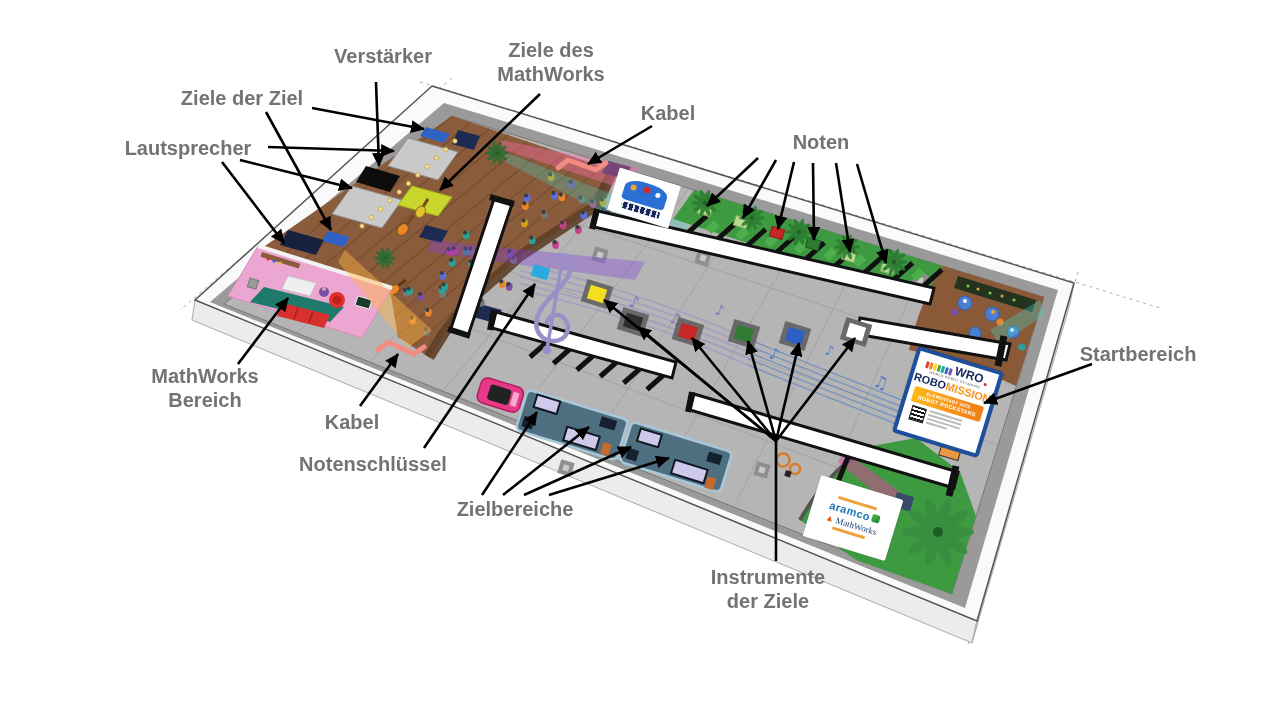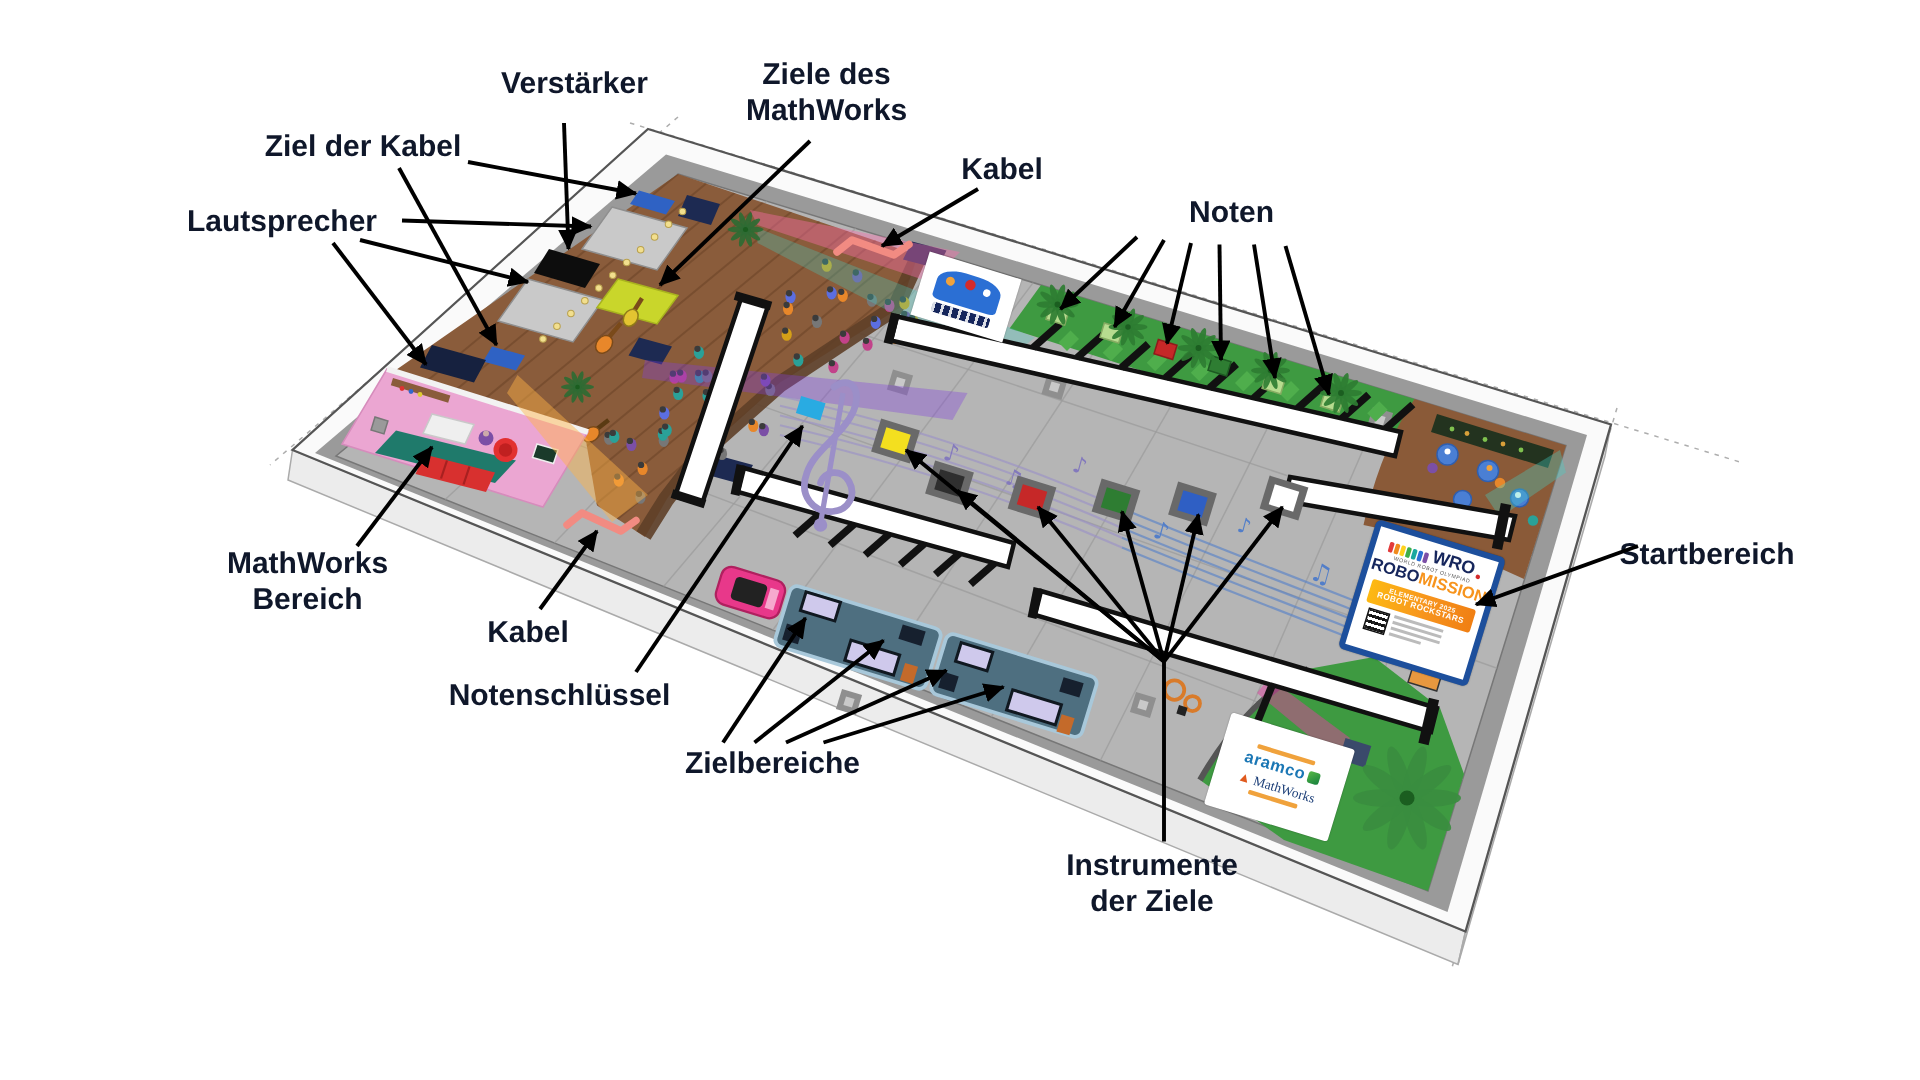--- a/index.html
+++ b/index.html
@@ -1,21 +1,21 @@
 <!DOCTYPE html>
 <html><head>
 <meta charset="utf-8">
 <style>
   html,body{margin:0;padding:0;background:#fff;}
   body{width:1280px;height:720px;position:relative;overflow:hidden;
        font-family:"Liberation Sans",sans-serif;}
   #field-svg{position:absolute;left:0;top:0;z-index:1;}
   #overlay-svg{position:absolute;left:0;top:0;z-index:9;pointer-events:none;}
   .lbl{position:absolute;transform:translateX(-50%);font-weight:bold;font-size:20px;
-       line-height:1.22;color:#0f172a;text-align:center;white-space:nowrap;z-index:6;}
+       line-height:1.22;color:#737373;text-align:center;white-space:nowrap;z-index:6;}
   .tile3d{position:absolute;z-index:3;background:#fff;box-shadow:0 0 1px rgba(0,0,0,.4);}
   
   #start-sign{left:903px;top:357px;width:90px;height:90px;transform:rotate(17deg);
     border:4px solid #1d4f9c;border-radius:4px;display:flex;flex-direction:column;
     align-items:center;justify-content:flex-start;padding:3px 2px;box-sizing:border-box;}
   .wro-row{display:flex;align-items:flex-end;gap:1px;}
   .wro-fig{display:inline-block;width:3px;height:7px;border-radius:1px;}
   .wro-word{font-size:12px;font-weight:900;color:#16265c;letter-spacing:0;line-height:1;margin-left:2px;}
   .wro-dot{display:inline-block;width:3px;height:3px;background:#d42a2a;border-radius:50%;margin-left:1px;}
   .wro-sub{font-size:3.5px;color:#555;letter-spacing:.4px;margin-top:1px;}
@@ -704,30 +704,30 @@
   </div>
   <div class="sp-mw">
     <span class="tri">▲</span>
       <span>MathWorks</span>
   </div>
   <div class="sp-bar" style="width:34px"></div>
 </div>
 
 <div class="lbl" style="left:383px;top:44px"><span>Verstärker</span></div>
 <div class="lbl" style="left:551px;top:38px"><span>Ziele des</span><br><span>MathWorks</span></div>
-<div class="lbl" style="left:242px;top:86px"><span>Ziel der Kabel</span></div>
+<div class="lbl" style="left:242px;top:86px"><span>Ziele der Ziel</span></div>
 <div class="lbl" style="left:188px;top:136px"><span>Lautsprecher</span></div>
 <div class="lbl" style="left:668px;top:101px"><span>Kabel</span></div>
 <div class="lbl" style="left:821px;top:130px"><span>Noten</span></div>
 <div class="lbl" style="left:205px;top:364px"><span>MathWorks</span><br><span>Bereich</span></div>
 <div class="lbl" style="left:352px;top:410px"><span>Kabel</span></div>
 <div class="lbl" style="left:373px;top:452px"><span>Notenschlüssel</span></div>
 <div class="lbl" style="left:515px;top:497px"><span>Zielbereiche</span></div>
 <div class="lbl" style="left:768px;top:565px"><span>Instrumente</span><br><span>der Ziele</span></div>
-<div class="lbl" style="left:1138px;top:358px"><span>Startbereich</span></div>
+<div class="lbl" style="left:1138px;top:342px"><span>Startbereich</span></div>
 
 <svg id="overlay-svg" width="1280" height="720" viewBox="0 0 1280 720">
   <defs>
     <marker id="ah" markerUnits="userSpaceOnUse" markerWidth="15" markerHeight="13" refX="13" refY="6.5" orient="auto">
       <path d="M0,0 L14,6.5 L0,13 Z" fill="#000"></path>
     </marker>
   </defs>
   <g stroke="#000" stroke-width="2.6">
     <line x1="376" y1="82" x2="379" y2="166" marker-end="url(#ah)"></line>
     <line x1="540" y1="94" x2="440" y2="190" marker-end="url(#ah)"></line>

